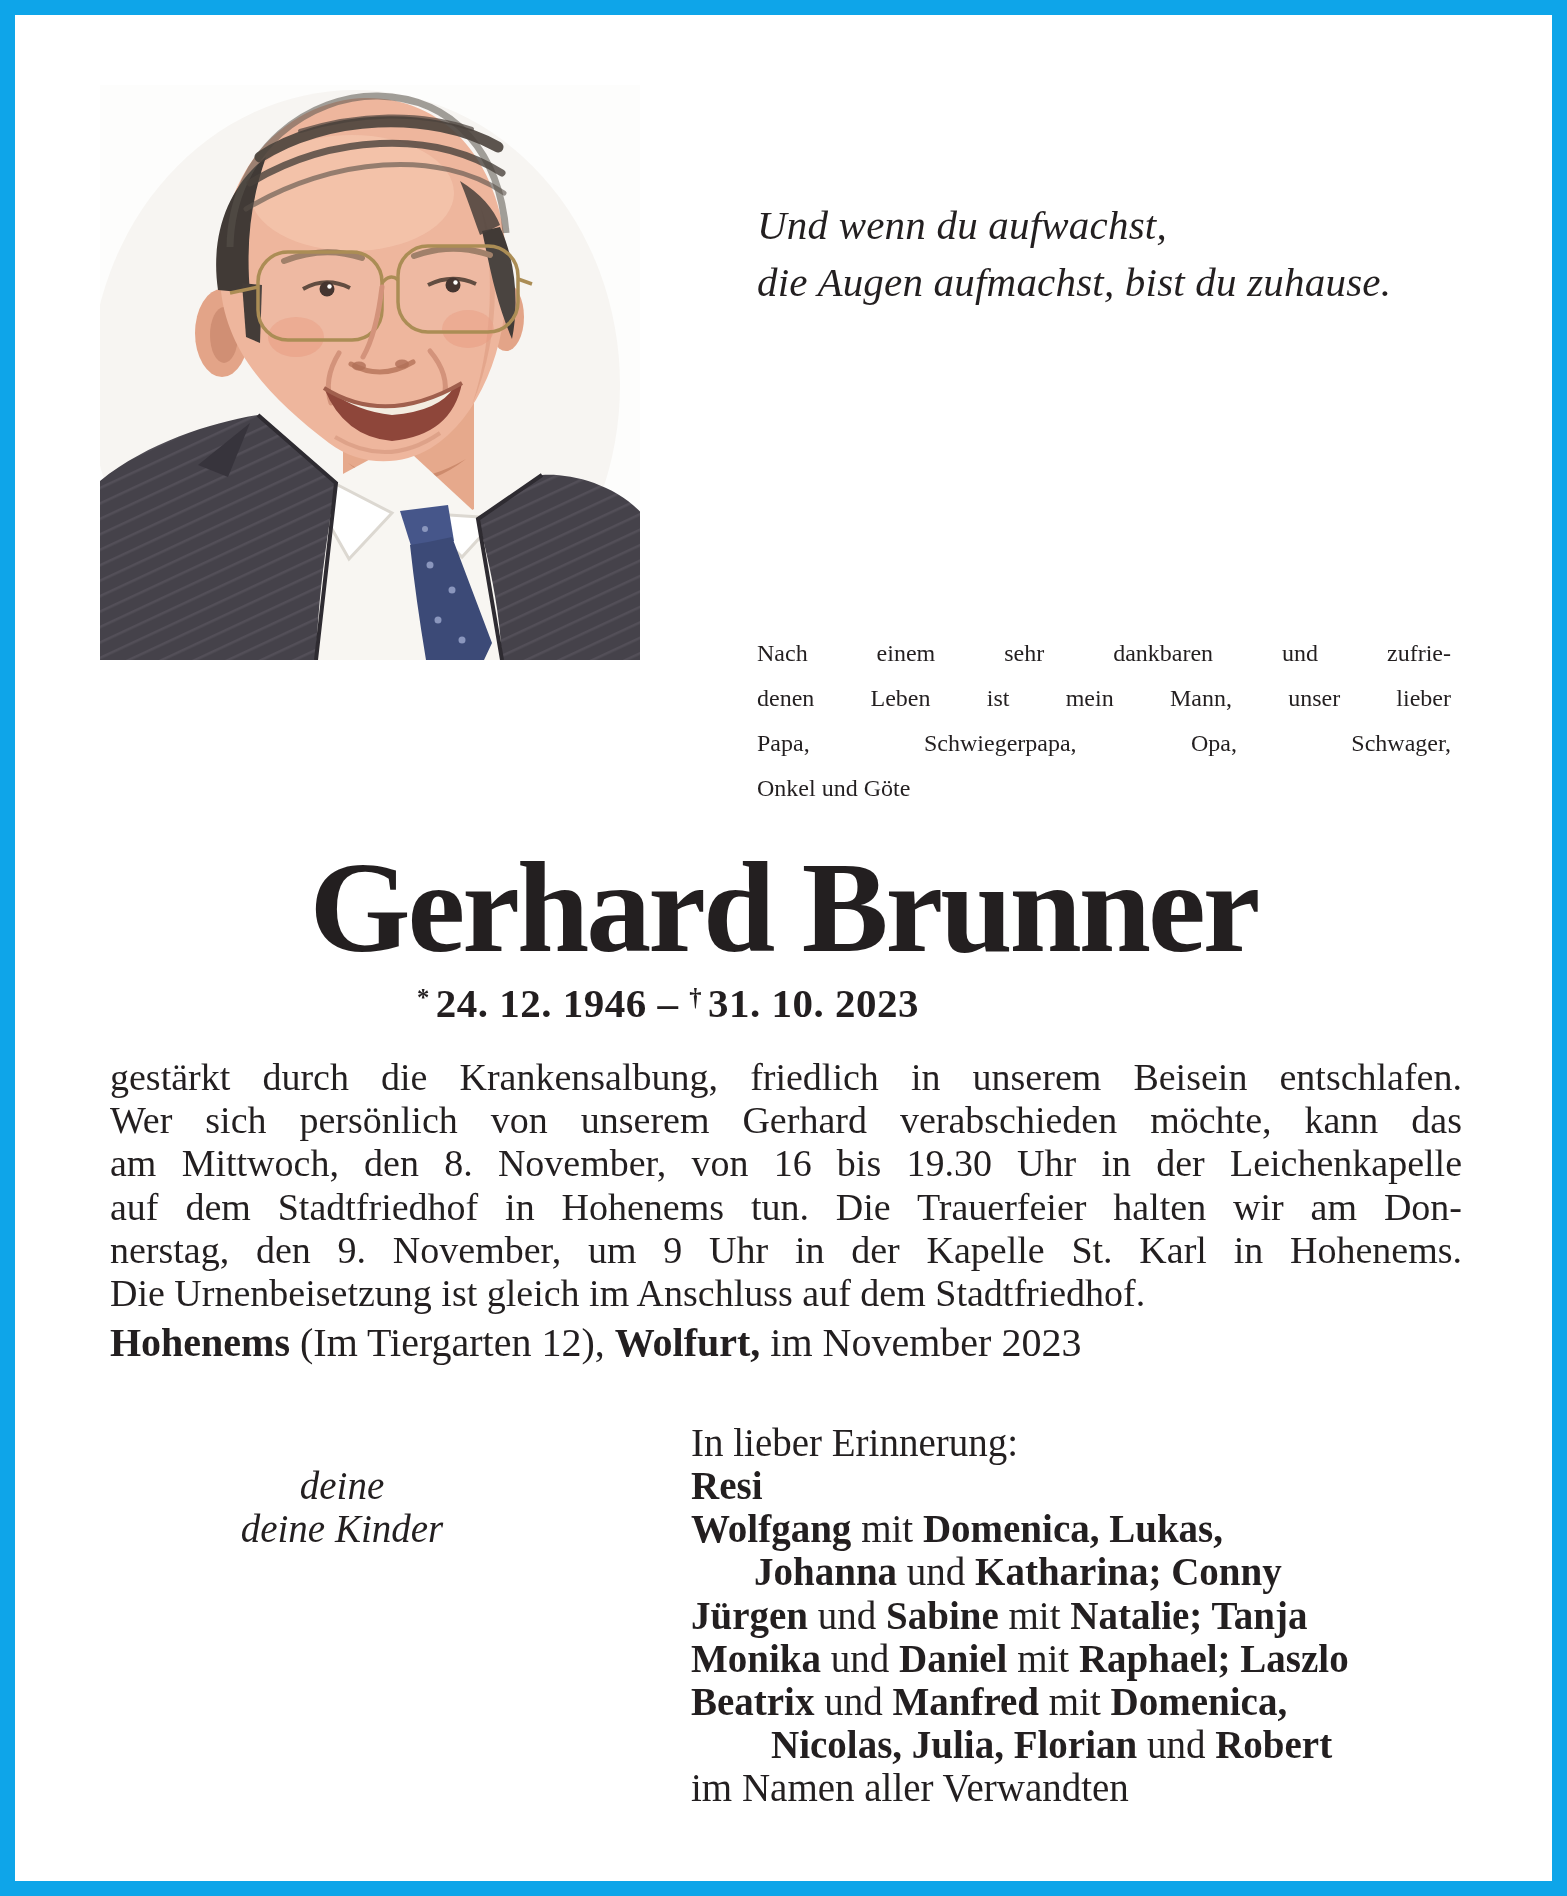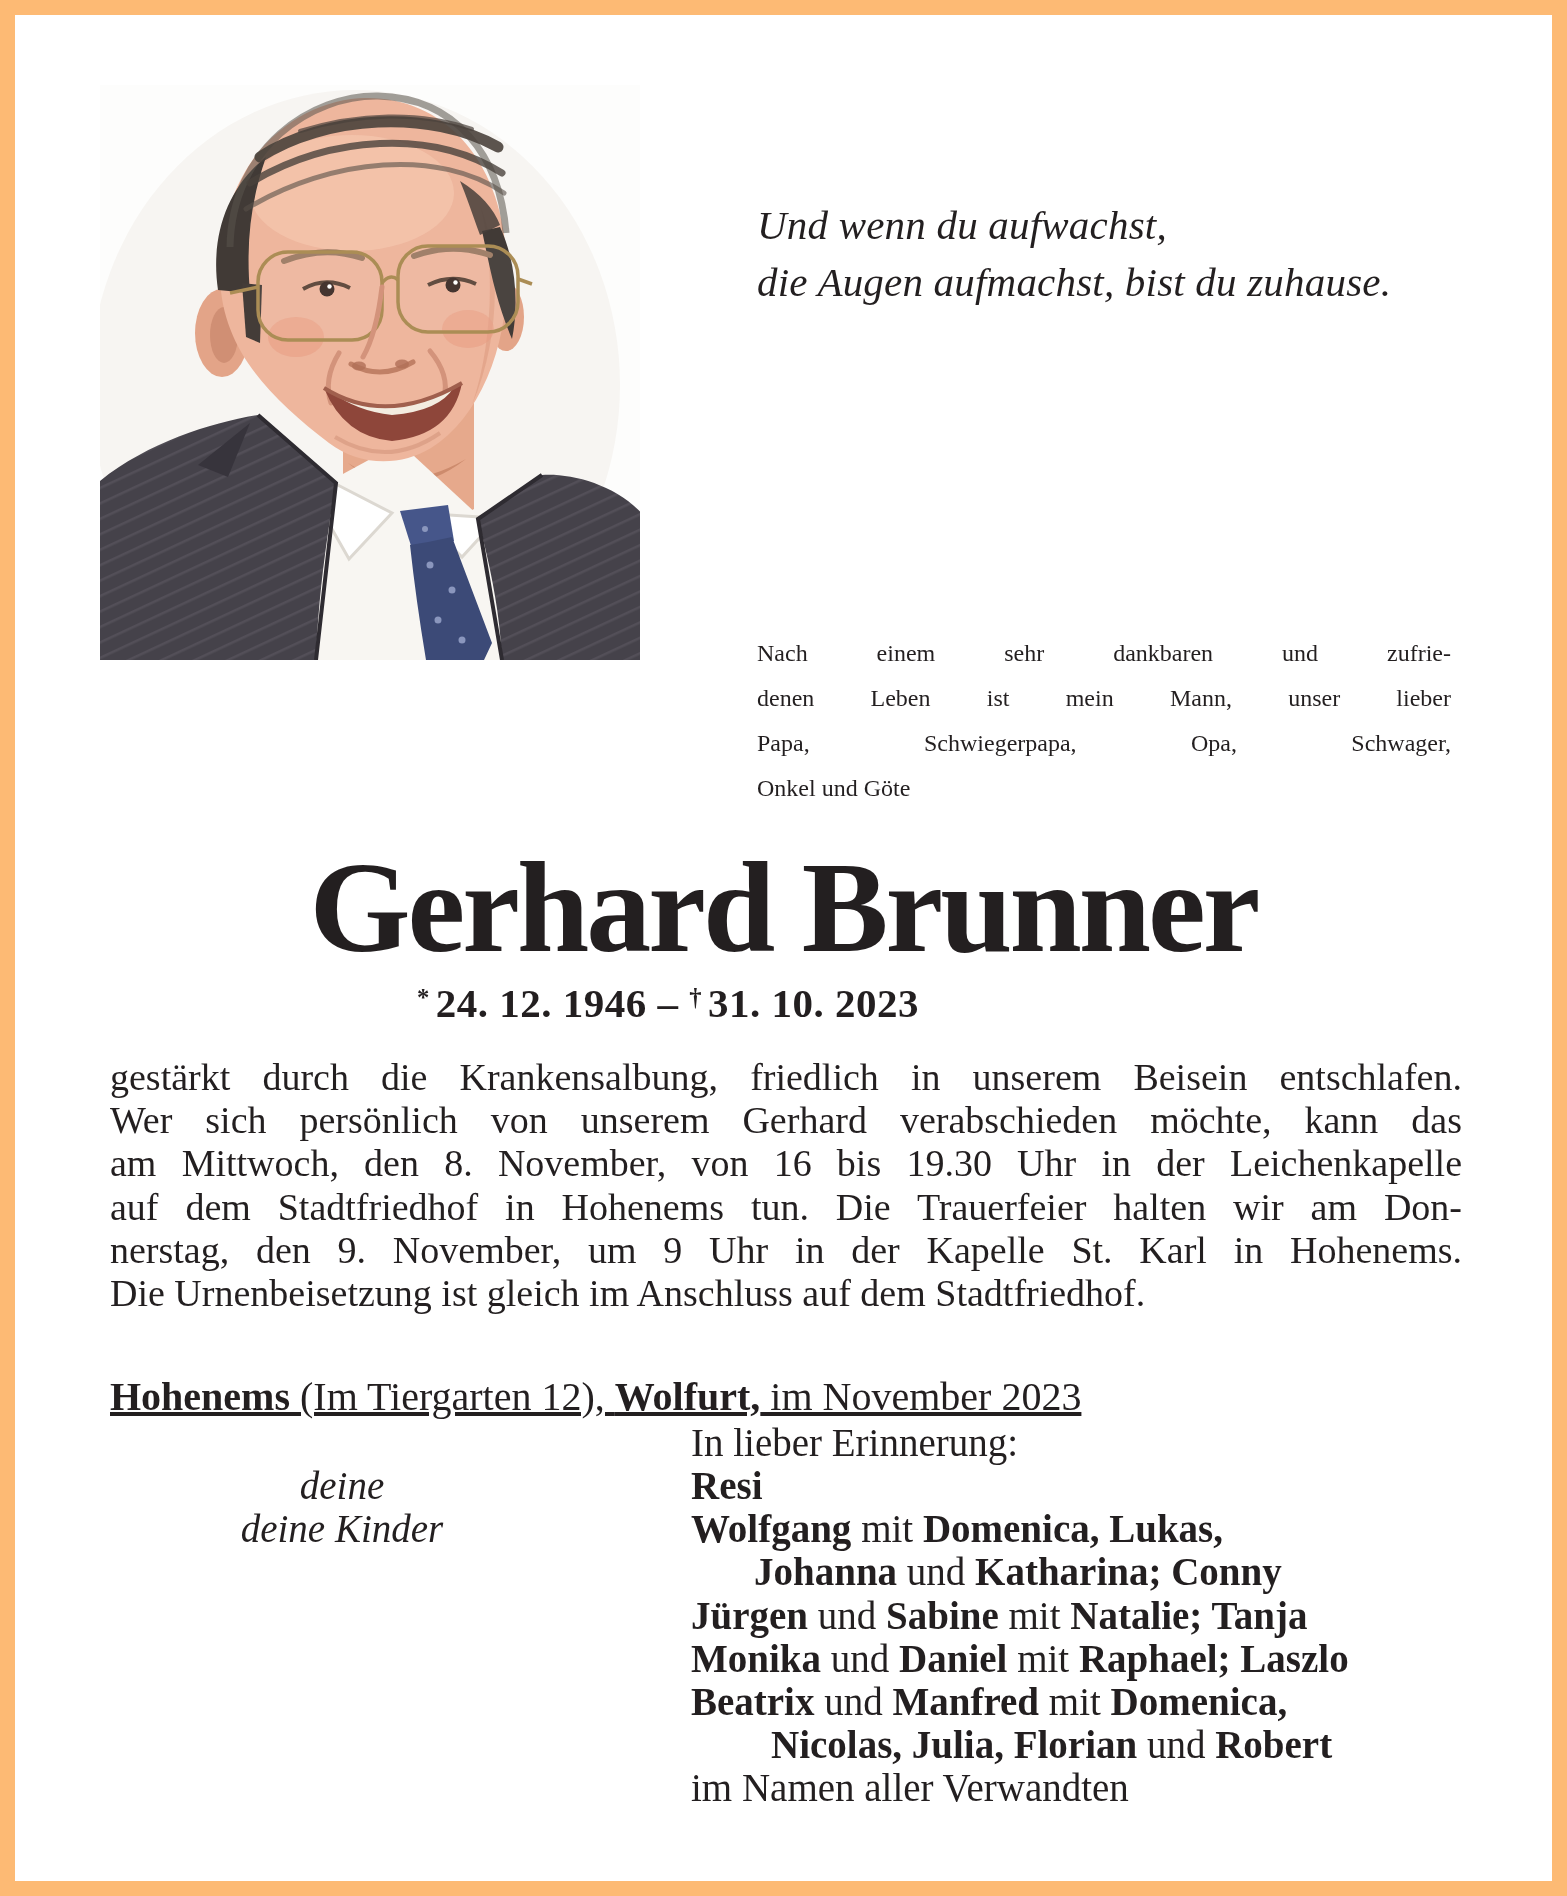--- a/index.html
+++ b/index.html
@@ -1,34 +1,34 @@
 <!DOCTYPE html>
 <html><head>
 <meta charset="utf-8">
 <style>
   html,body{margin:0;padding:0;background:#231f20;}
   body{width:1567px;height:1896px;position:relative;font-family:"Liberation Serif",serif;}
-  .frame{position:absolute;left:0;top:0;width:1567px;height:1896px;background:#fdba74;}
+  .frame{position:absolute;left:0;top:0;width:1567px;height:1896px;background:#0ea5e9;}
   .sheet{position:absolute;left:15px;top:15px;width:1537px;height:1866px;background:#ffffff;color:#231f20;overflow:hidden;}
 
   .photo{position:absolute;left:85px;top:70px;width:540px;height:575px;}
 
   .quote{position:absolute;left:742px;top:182px;font-style:italic;font-size:41px;line-height:57px;letter-spacing:0.2px;}
 
   .intro{position:absolute;left:742px;top:616px;width:694px;font-size:24px;line-height:45px;}
   .jline{text-align:justify;text-align-last:justify;}
 
   .headline{position:absolute;left:0;top:824px;width:1537px;text-align:center;font-size:130px;line-height:1.05;letter-spacing:-3px;font-weight:700;}
 
   .dates{position:absolute;left:0;top:964px;width:1306px;text-align:center;font-size:41px;font-weight:bold;letter-spacing:0.5px;}
   .sup{font-size:0.6em;position:relative;top:-0.45em;margin-right:6px;}
 
   .body-par{position:absolute;left:95px;top:1041px;width:1352px;font-size:38px;line-height:43.2px;}
 
-  .address{position:absolute;left:95px;top:1358px;font-size:40px;text-decoration:underline;}
+  .address{position:absolute;left:95px;top:1304px;font-size:40px;}
 
   .b{font-weight:bold;}
 
   .mem-heading{position:absolute;left:676px;top:1405px;font-size:39px;}
   .memorial{position:absolute;left:0;top:1449px;width:1537px;font-size:39px;line-height:43.2px;}
   .mrow{display:flex;}
   .mlabel{flex:none;width:654px;text-align:center;font-style:italic;}
   .mcontent{margin-left:22px;text-align:center;}
   .mrow.indent-a .mcontent{margin-left:85px;}
   .mrow.indent-b .mcontent{margin-left:102px;}

